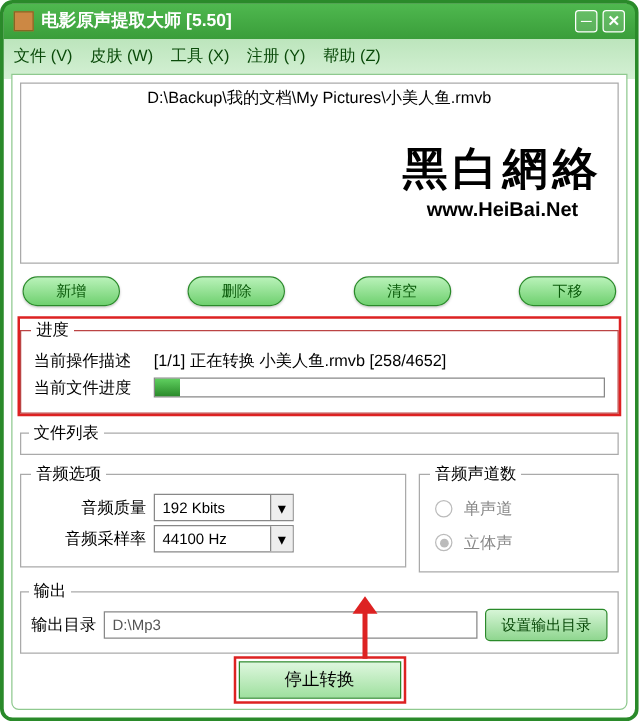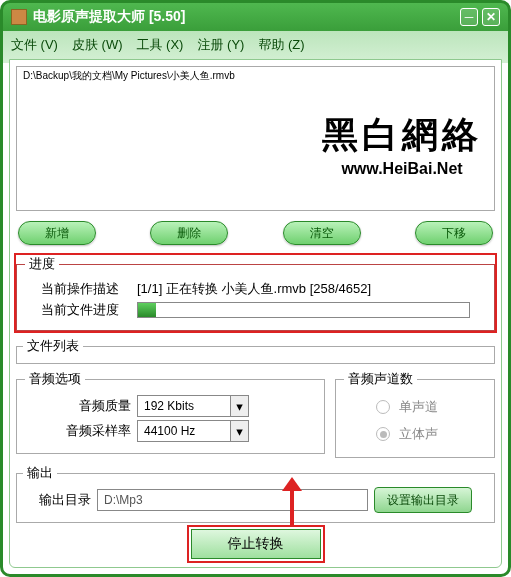--- a/index.html
+++ b/index.html
@@ -26,21 +26,21 @@
     font-size: 13px; color: #0a4a0a;
   }
   .menubar span { cursor: pointer; }
   .client {
     position: absolute; top: 56px; left: 6px; right: 6px; bottom: 6px;
     background: #fff; border: 1px solid #8fc98f; border-radius: 0 0 6px 6px;
     padding: 6px; display: flex; flex-direction: column; gap: 6px;
   }
   .filelist-box { border: 1px solid #aaa; background: #fff; height: 180px; position: relative; }
   .filelist-header { border-bottom: 1px solid #aaa; padding: 2px 6px; font-size: 13px; background: #f4f4f4; }
-  .filelist-body { padding: 2px 6px; font-size: 10px; }
+  .filelist-body { padding: 2px 6px; font-size: 13px; text-align: center; }
   .watermark {
     position: absolute; right: 12px; top: 44px; text-align: center;
     font-family: "KaiTi","STKaiti",serif;
   }
   .watermark .wm1 { font-size: 36px; font-weight: bold; color: #000; letter-spacing: 4px; }
   .watermark .wm2 { font-size: 16px; font-weight: bold; color: #000; }
   .pillrow { display: flex; justify-content: space-between; padding: 4px 2px; }
   .pill {
     width: 78px; height: 24px; border-radius: 12px; border: 1px solid #2a8a2a;
     background: linear-gradient(#b9f2b9,#6fd06f); color: #0a5a0a; font-size: 12px;
@@ -48,21 +48,21 @@
     box-shadow: 0 1px 2px rgba(0,0,0,0.25);
   }
   fieldset.gb {
     border: 1px solid #b44; margin: 0; padding: 4px 8px 8px 8px; font-size: 13px;
   }
   fieldset.norm {
     border: 1px solid #aaa; margin: 0; padding: 4px 8px 8px 8px; font-size: 13px;
   }
   fieldset.sm { padding: 2px 6px 6px 6px; }
   legend { font-size: 13px; padding: 0 4px; }
-  .row { display: flex; align-items: center; gap: 6px; margin: 3px 16px; }
+  .row { display: flex; align-items: center; gap: 6px; margin: 3px 2px; }
   .lbl { width: 90px; white-space: nowrap; }
   .progress {
     flex: 1; height: 16px; border: 1px solid #888; background: #fff; position: relative;
   }
   .progress .bar { position: absolute; left: 0; top: 0; bottom: 0; width: 6%; background: linear-gradient(#5fcf5f,#2a8a2a); }
   .radio { width: 14px; height: 14px; border: 1px solid #666; border-radius: 50%; display: inline-flex; align-items: center; justify-content: center; margin-right: 3px; background:#fff;}
   .radio.checked::after { content: ""; width: 7px; height: 7px; background: #2a8a2a; border-radius: 50%; }
   .radio.dis { border-color: #bbb; }
   .radio.dis.checked::after { background: #bbb; }
   .combo {

